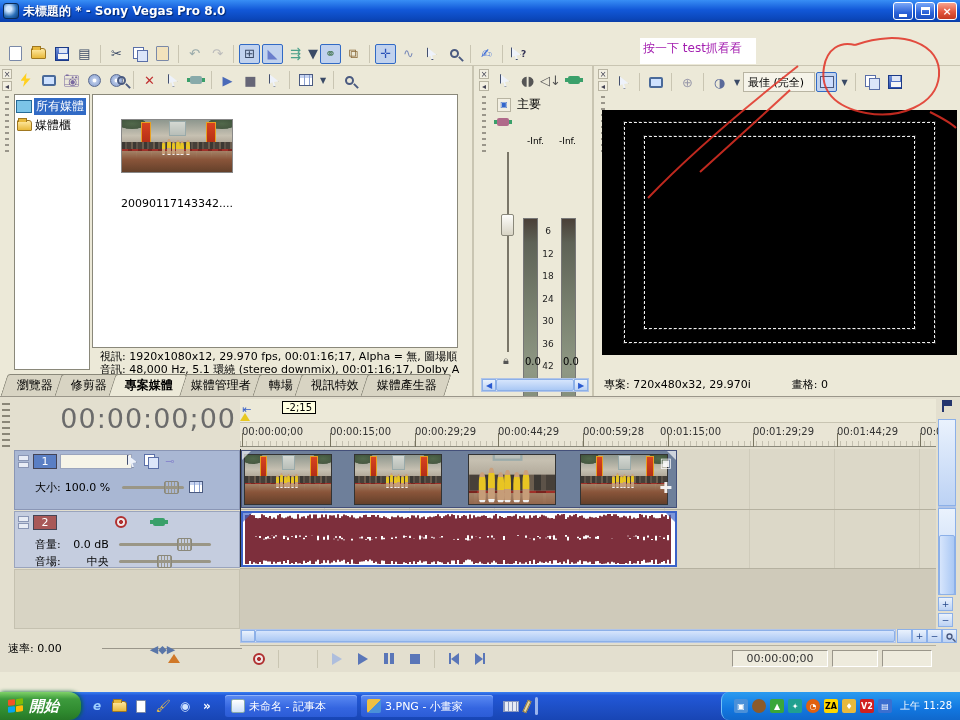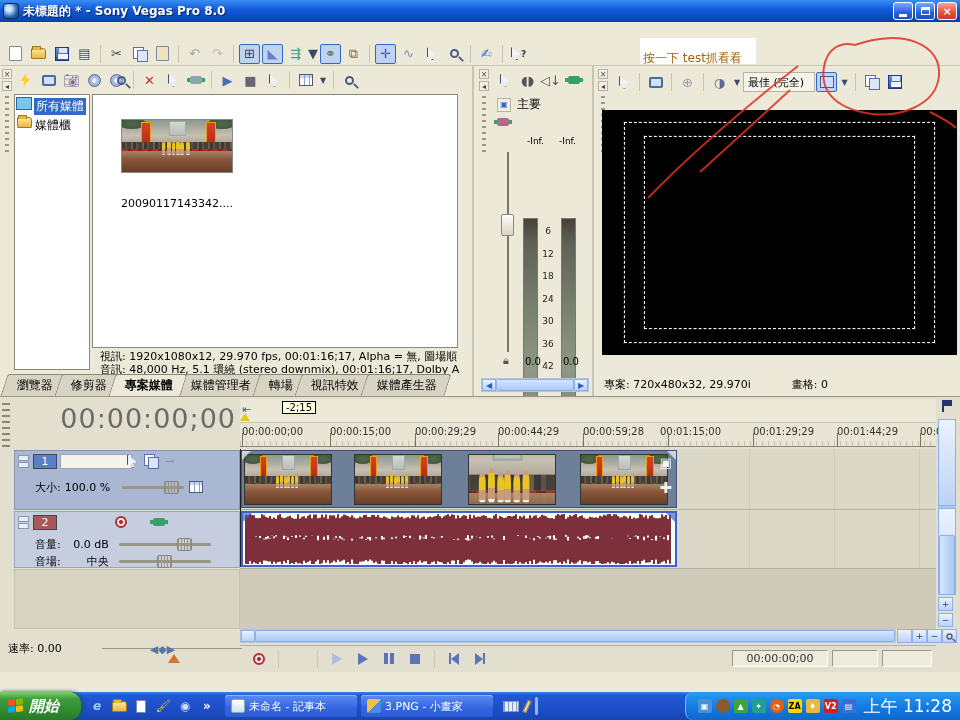--- a/index.html
+++ b/index.html
@@ -63,21 +63,21 @@
 
   
   .pane{position:absolute;top:66px;height:330px;background:#ece9d8;}
   .dockcol{position:absolute;left:1px;top:3px;width:12px;display:flex;flex-direction:column;align-items:center;gap:2px;}
   .di{width:10px;height:10px;font-size:8px;color:#445;display:flex;align-items:center;justify-content:center;border:1px solid #b8b4a2;background:#f2efe2;}
   .grip{width:4px;height:56px;margin-top:3px;background:repeating-linear-gradient(180deg,#9a968a 0 2px,transparent 2px 6px);}
   .pane-toolbar{position:absolute;left:14px;top:2px;right:4px;height:24px;display:flex;align-items:center;}
 
   
   .tree-box{position:absolute;left:14px;top:28px;width:76px;bottom:26px;background:#fff;border:1px solid #8a887a;padding:2px 0;font-size:12px;}
-  .tree-row{display:flex;gap:3px;padding:1px 2px;white-space:nowrap;}
+  .tree-row{display:flex;align-items:center;gap:3px;padding:1px 2px;white-space:nowrap;}
   .tree-row.sel .tree-label{background:#316ac5;color:#fff;padding:0 2px;}
   .ic-media{width:14px;height:11px;background:#3aa0d8;border:1px solid #246a98;position:relative;}
   .ic-media::after{content:"";position:absolute;left:-2px;top:-2px;width:14px;height:11px;background:#7cc4e8;border:1px solid #246a98;}
   .media-list{position:absolute;left:92px;top:28px;right:14px;bottom:48px;background:#fff;border:1px solid #8a887a;}
   .media-thumb{position:absolute;left:28px;top:24px;width:112px;height:54px;border:1px solid #888;}
   .media-thumb-label{position:absolute;left:8px;top:102px;width:152px;text-align:center;font-size:11px;}
   .info-lines{position:absolute;left:100px;bottom:20px;right:0;font-size:11px;line-height:13px;white-space:nowrap;overflow:hidden;}
   .tabs{position:absolute;left:0;bottom:0;height:20px;width:100%;display:flex;align-items:flex-end;padding-left:4px;}
   .tab{position:relative;padding:2px 10px 2px 12px;margin-right:-6px;font-size:12px;background:#d8d4c3;
     border:1px solid #8a887a;border-bottom:none;transform:skewX(-18deg);border-radius:3px 3px 0 0;}
@@ -112,22 +112,22 @@
   .sc-sign{position:absolute;left:43%;top:1%;width:15%;height:30%;background:linear-gradient(180deg,#d4d8d2,#b8beb8);border:1px solid #9aa;}
   .sc-crowd{position:absolute;left:0;top:42%;width:100%;height:16%;
     background:repeating-linear-gradient(90deg,#3c3833 0 3px,#5c5248 3px 5px,#474039 5px 9px,#6b5d4e 9px 11px);}
   .sc-redline{position:absolute;left:0;top:56.5%;width:100%;height:2.5%;background:repeating-linear-gradient(90deg,#a03028 0 6px,#7a241e 6px 10px);}
   .sc-floor{position:absolute;left:0;top:59%;width:100%;height:41%;
     background:linear-gradient(180deg,#a8765192 , #8a553a 40%,#64402a 100%),repeating-linear-gradient(90deg,#00000014 0 14px,transparent 14px 15px);}
   .sc-dancer{position:absolute;width:3.4%;border-radius:40% 40% 20% 20%;
     background:linear-gradient(180deg,#caa07c 0 16%,#e8c523 16% 58%,#c69d78 58% 92%,#f0f0f0 92%);}
 
   
-  .anno-box{position:absolute;left:640px;top:38px;width:116px;height:26px;background:#fff;color:#a16207;
-    font-size:12px;padding:12px 3px;z-index:40;}
+  .anno-box{position:absolute;left:640px;top:38px;width:116px;height:26px;background:#fff;color:#a21caf;
+    font-size:12px;padding:2px 3px;z-index:40;}
   #annoSvg{position:absolute;left:0;top:0;z-index:39;pointer-events:none;}
 
   
   .tl{position:absolute;left:0;top:396px;width:960px;height:276px;background:#e3dfcf;border-top:1px solid #9a968a;}
   .tl-grip{position:absolute;left:2px;top:6px;width:8px;height:48px;background:repeating-linear-gradient(180deg,#8a8678 0 2px,transparent 2px 6px);}
   .big-tc{position:absolute;left:14px;top:6px;width:222px;height:40px;font-size:27px;color:#6b6b6b;text-align:right;letter-spacing:1px;}
   .marker-bar{position:absolute;left:240px;top:2px;width:696px;height:24px;background:#ece9d8;border-bottom:1px solid #c8c4b2;}
   .tooltip{position:absolute;left:42px;top:2px;background:#ffffe1;border:1px solid #000;font-size:10px;padding:0 3px;}
   .ruler{position:absolute;left:240px;top:26px;width:696px;height:24px;background:#e9e5d5;border-bottom:1px solid #8a887a;
     background-image:repeating-linear-gradient(90deg,#9a968677 0 1px,transparent 1px 6px);background-size:100% 5px;background-position:0 100%;background-repeat:no-repeat;}
@@ -203,21 +203,21 @@
   .task{height:22px;margin:0 2px;flex:0 0 132px;display:flex;align-items:center;gap:4px;padding:0 6px;border-radius:3px;
     background:linear-gradient(180deg,#5b8bf4,#3465e0 60%,#2c5cd6);box-shadow:inset 0 1px 0 #8fb2f8;color:#fff;font-size:11px;white-space:nowrap;overflow:hidden;}
   .task.active{background:linear-gradient(180deg,#1b3fa8,#2450c4);box-shadow:inset 1px 1px 2px #0c2464;}
   .task .ticon{width:14px;height:14px;flex:0 0 14px;border-radius:2px;}
   .langbar{display:flex;align-items:center;gap:6px;padding:0 8px;color:#dce6fa;}
   .kb{width:16px;height:11px;background:#e8ecf5;border:1px solid #8898c0;background-image:repeating-linear-gradient(90deg,#8898c0 0 1px,transparent 1px 4px);}
   .pen{width:4px;height:13px;background:#e8d8a0;border:1px solid #907840;transform:rotate(25deg);}
   .tray{margin-left:auto;height:28px;display:flex;align-items:center;gap:4px;padding:0 8px 0 12px;
     background:linear-gradient(180deg,#2a9bf0 0%,#1277e0 60%,#1068cc 100%);border-left:1px solid #71c2f8;border-radius:8px 0 0 8px;}
   .trayic{width:14px;height:14px;border-radius:2px;font-size:8px;color:#fff;display:flex;align-items:center;justify-content:center;font-weight:bold;}
-  .clock{color:#fff;font-size:17px;margin-left:4px;white-space:nowrap;}
+  .clock{color:#fff;font-size:10px;margin-left:4px;white-space:nowrap;}
 
   .lbl{white-space:nowrap;}
   .red{color:#cc1111;}
 </style>
 </head>
 <body>
 
 <div id="root">
 
   <div class="titlebar">

